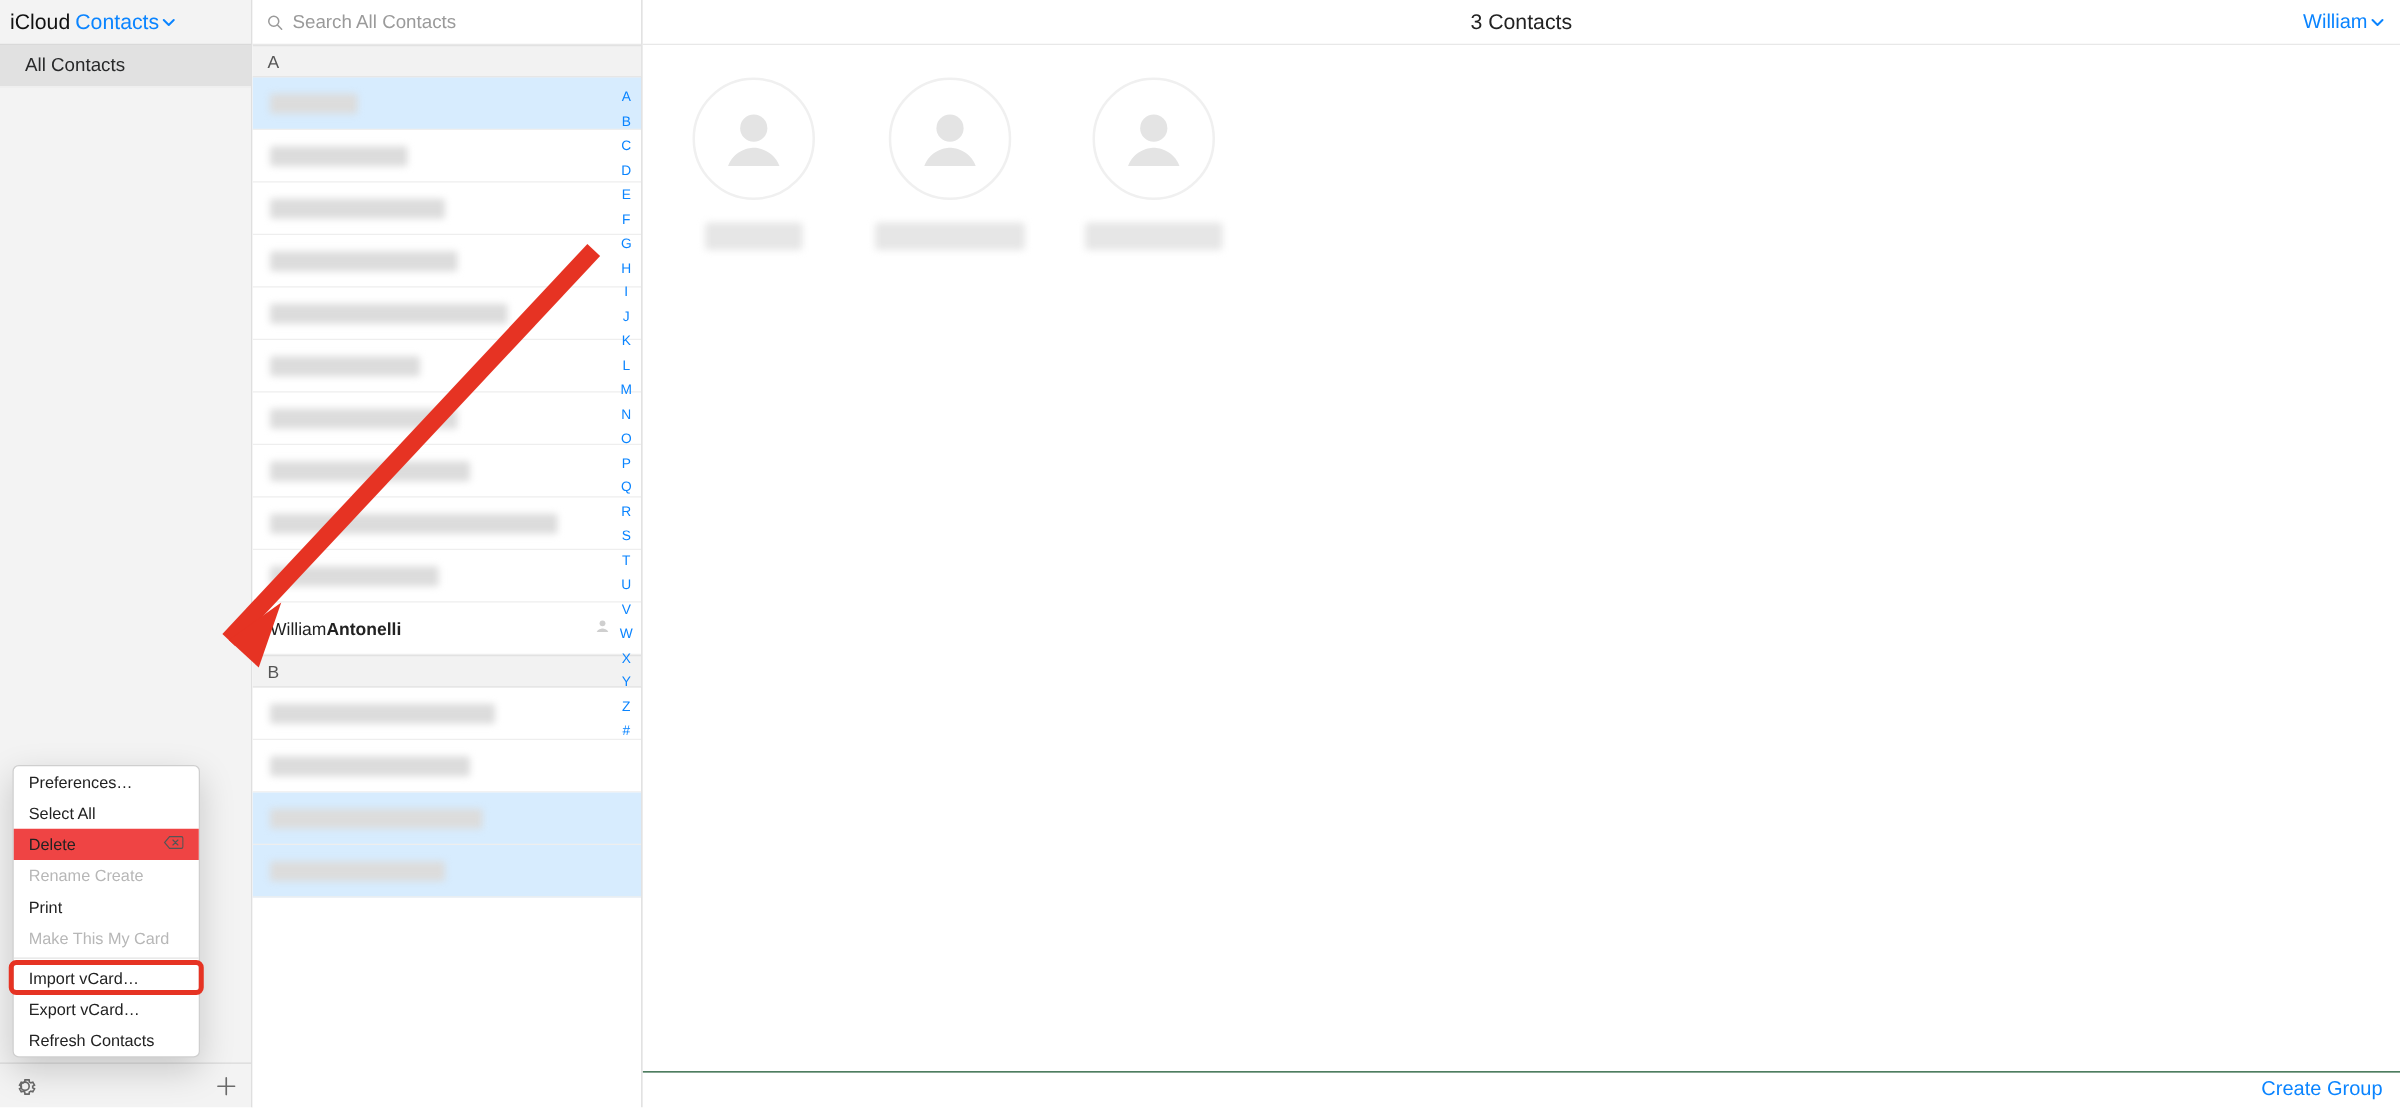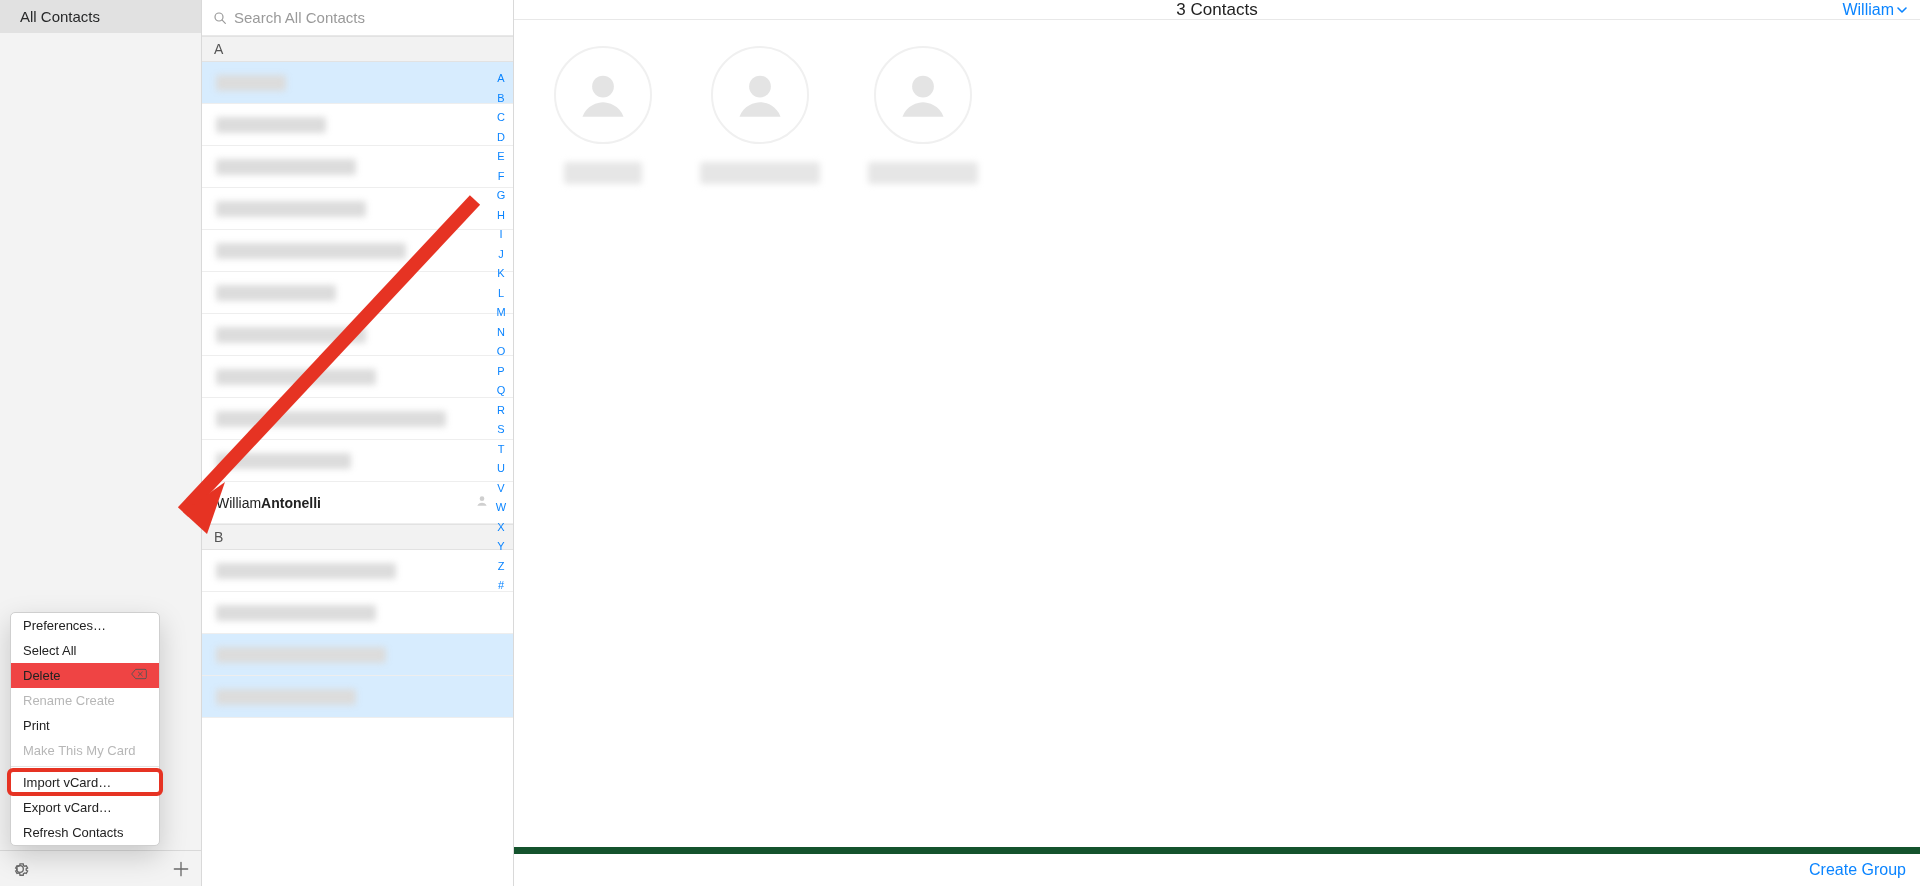--- a/index.html
+++ b/index.html
@@ -128,21 +128,21 @@
     line-height: 1.5;
   }
 
   
   .detail {
     flex: 1;
     display: flex;
     flex-direction: column;
   }
   .detail-header {
-    height: 20px;
+    height: 36px;
     border-bottom: 1px solid #e8e8e8;
     position: relative;
     display: flex;
     align-items: center;
   }
   .detail-header .count {
     position: absolute;
     left: 50%;
     transform: translateX(-50%);
     font-size: 17px;
@@ -171,22 +171,22 @@
   .avatar svg { width: 58px; height: 58px; }
   .avatar-name-bar {
     margin-top: 18px;
     height: 22px;
     border-radius: 3px;
     background: #e6e6e6;
     filter: blur(3px);
   }
 
   .detail-footer {
-    height: 39px;
-    border-top: 7px solid #14532d;
+    height: 29px;
+    border-top: 1px solid #14532d;
     display: flex;
     align-items: center;
     justify-content: flex-end;
     padding: 0 14px;
   }
   .create-group-link { color: #0a84ff; font-size: 16px; cursor: pointer; }
 
   
   .gear-menu {
     position: absolute;
@@ -238,20 +238,29 @@
     pointer-events: none;
   }
 
 </style>
 </head>
 <body>
 
 <div class="app">
 
   <div class="sidebar-left">
+    <div class="breadcrumb">
+      <span class="crumb-root">iCloud</span>
+      <span class="crumb-current">
+        <span>Contacts</span>
+        <svg class="chev" viewBox="0 0 12 12">
+            <path d="M2 4l4 4 4-4" fill="none" stroke="#0a84ff" stroke-width="1.6" stroke-linecap="round" stroke-linejoin="round"></path>
+          </svg>
+      </span>
+    </div>
 
     <div class="groups-list">
       <div class="group-item">All Contacts</div>
     </div>
 
     <div class="gear-menu" id="gear-menu">
         <div class="mi">
           <span>Preferences…</span>
         </div>
         <div class="mi">

